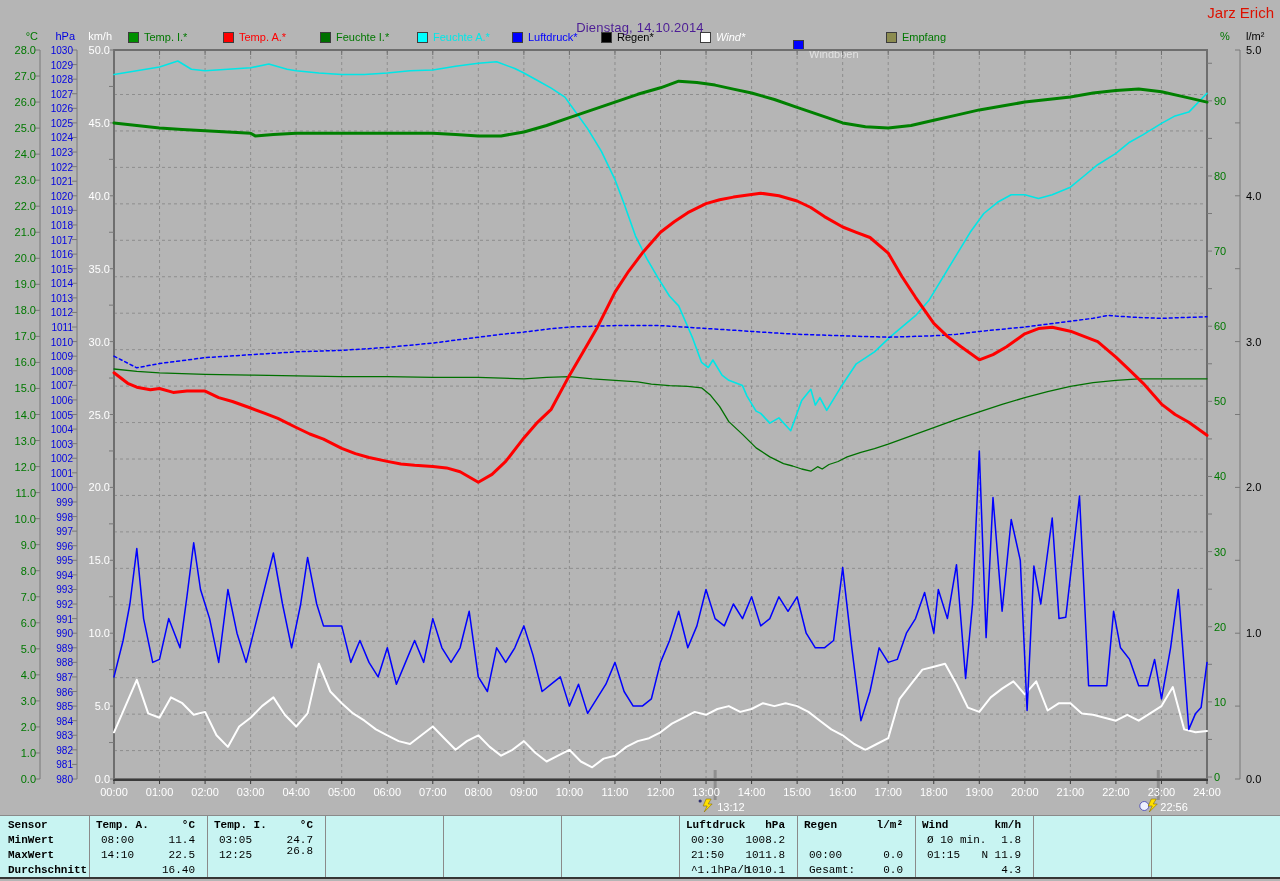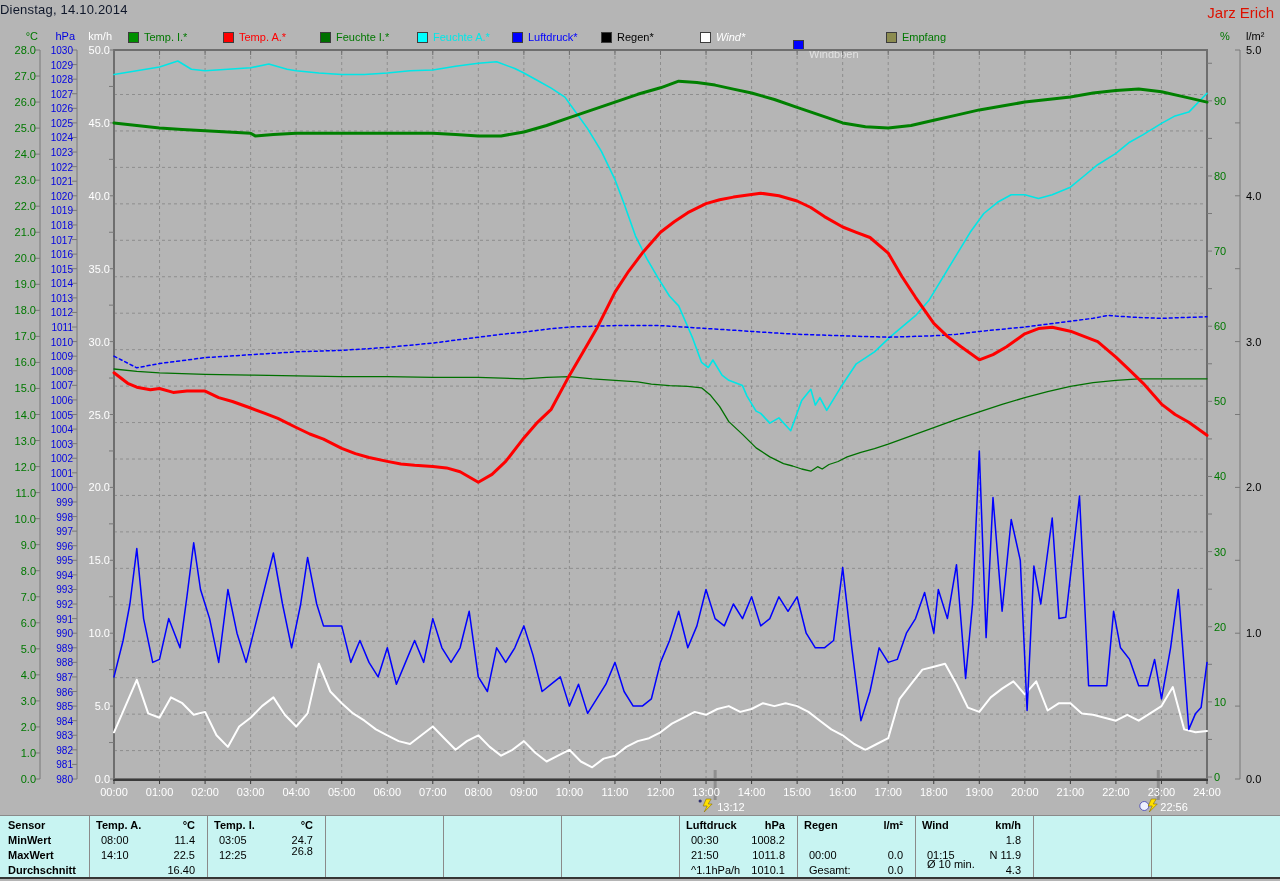--- a/index.html
+++ b/index.html
@@ -1,18 +1,18 @@
 <!DOCTYPE html>
 <html><head>
 <meta charset="utf-8">
 <style>
   html,body{margin:0;padding:0;background:#b5b5b5;}
   .window{position:relative;width:1280px;height:881px;background:#b5b5b5;overflow:hidden;
           font-family:"Liberation Sans",sans-serif;}
-  .title{position:absolute;top:2px;left:0;width:100%;text-align:left;color:#0f172a;
+  .title{position:absolute;top:20px;left:0;width:100%;text-align:center;color:#4c1d95;
          font-size:13px;letter-spacing:.2px;}
   .author{position:absolute;top:4px;right:6px;color:#dd1100;font-size:15px;}
   .legend{position:absolute;top:0;left:0;width:100%;height:46px;}
   .legend-item{position:absolute;top:31px;display:flex;align-items:center;font-size:11px;white-space:nowrap;}
   .swatch{width:9px;height:9px;border:1px solid #3c3c3c;margin-right:5px;flex:none;}
   .unit{position:absolute;top:30px;font-size:11px;}
   #chart{position:absolute;top:0;left:0;}
   .statics{position:absolute;top:815px;left:0;width:1280px;height:62px;background:#c8f4f2;
            border-top:1px solid #8a8a8a;}
   .statics .vline{position:absolute;top:0;width:1px;height:62px;background:#8a8a8a;}
@@ -445,21 +445,21 @@
       <polyline points="114.0,732.3 125.4,706.1 136.8,679.9 148.2,713.4 159.5,717.8 170.9,697.4 182.3,703.2 193.7,714.8 205.1,711.9 216.5,735.3 227.9,746.9 239.2,726.5 250.6,717.8 262.0,706.1 273.4,697.4 284.8,714.8 296.2,726.5 307.6,713.4 318.9,663.8 330.3,691.5 341.7,703.2 353.1,713.4 364.5,720.7 375.9,729.4 387.3,735.3 398.6,741.1 410.0,744.0 421.4,735.3 432.8,726.5 444.2,738.2 455.6,749.8 466.9,741.1 478.3,735.3 489.7,746.9 501.1,755.7 512.5,749.8 523.9,741.1 535.3,752.8 546.6,761.5 558.0,755.7 569.4,749.8 580.8,761.5 592.2,767.3 603.6,758.6 615.0,755.7 626.3,746.9 637.7,741.1 649.1,738.2 660.5,732.3 671.9,723.6 683.3,717.8 694.7,711.9 706.0,714.8 717.4,709.0 728.8,706.1 740.2,711.9 751.6,709.0 763.0,703.2 774.4,706.1 785.7,703.2 797.1,706.1 808.5,711.9 819.9,720.7 831.3,729.4 842.7,735.3 854.1,744.0 865.4,749.8 876.8,744.0 888.2,738.2 899.6,698.8 911.0,684.2 922.4,669.6 933.8,666.7 945.1,663.8 956.5,684.2 967.9,707.6 979.3,711.9 990.7,697.4 1002.1,688.6 1013.4,681.3 1024.8,694.4 1036.2,681.3 1047.6,710.5 1059.0,703.2 1070.4,703.2 1081.8,713.4 1093.1,714.8 1104.5,717.8 1115.9,720.7 1127.3,714.8 1138.7,720.7 1150.1,713.4 1161.5,706.1 1172.8,687.1 1184.2,729.4 1195.6,732.3 1207.0,730.9" fill="none" stroke="#ffffff" stroke-width="2" stroke-linejoin="round" stroke-linecap="round"></polyline>
       <polyline points="114.0,676.9 123.1,640.5 129.9,604.0 136.8,548.6 143.6,618.6 152.7,662.4 159.5,659.4 168.7,618.6 180.0,647.8 186.9,596.8 193.7,542.8 200.5,589.5 209.6,618.6 218.7,662.4 227.9,589.5 237.0,633.2 246.1,662.4 255.2,625.9 264.3,589.5 273.4,553.0 282.5,604.0 291.6,647.8 300.7,604.0 307.6,557.4 316.7,604.0 323.5,625.9 332.6,625.9 341.7,625.9 350.8,662.4 359.9,640.5 369.0,662.4 378.1,676.9 387.3,647.8 396.4,684.2 405.5,662.4 414.6,640.5 423.7,662.4 432.8,618.6 441.9,647.8 451.0,662.4 460.1,647.8 469.2,611.3 478.3,676.9 487.4,691.5 496.6,647.8 505.7,662.4 514.8,647.8 523.9,625.9 533.0,655.1 542.1,691.5 551.2,684.2 560.3,676.9 569.4,706.1 578.5,684.2 587.6,713.4 596.7,698.8 605.9,684.2 615.0,662.4 624.1,691.5 633.2,706.1 642.3,706.1 651.4,698.8 660.5,662.4 669.6,640.5 678.7,611.3 687.8,647.8 696.9,625.9 706.0,589.5 715.1,618.6 724.3,625.9 733.4,604.0 742.5,618.6 751.6,596.8 760.7,625.9 769.8,618.6 778.9,596.8 788.0,611.3 797.1,596.8 806.2,633.2 815.3,647.8 824.4,647.8 833.6,640.5 842.7,567.6 851.8,647.8 860.9,720.7 870.0,691.5 879.1,647.8 888.2,662.4 897.3,659.4 906.4,633.2 915.5,618.6 924.6,592.4 933.8,633.2 938.3,589.5 947.4,618.6 956.5,564.7 965.6,678.4 972.5,604.0 979.3,450.9 986.1,637.6 993.0,497.6 1002.1,611.3 1011.2,519.5 1020.3,560.3 1027.1,710.5 1033.9,566.1 1040.8,604.0 1052.2,518.0 1059.0,618.6 1065.8,617.2 1079.5,496.1 1088.6,685.7 1097.7,685.7 1106.8,685.7 1113.6,611.3 1120.5,647.8 1129.6,659.4 1138.7,685.7 1147.8,685.7 1154.6,659.4 1161.5,698.8 1170.6,647.8 1178.3,589.5 1188.8,729.4 1195.6,713.4 1201.1,707.6 1207.0,662.4" fill="none" stroke="#0000ff" stroke-width="1.5" stroke-linejoin="round" stroke-linecap="round"></polyline>
       <circle cx="700.15" cy="801" r="1.6" fill="#303070"></circle>
       <polygon points="706.15 799 711.15 799 708.15 804 712.15 804 704.15 812 707.15 806 703.15 806" fill="#ffe000" stroke="#8a7000" stroke-width="0.6"></polygon>
       <text x="717.15" y="811" fill="#ffffff" font-size="11" text-anchor="start" font-family="&quot;Liberation Sans&quot;,sans-serif">13:12</text>
       <circle cx="1144.2704166666665" cy="806" r="4.5" fill="#eef0ff" stroke="#5a5ab8"></circle>
       <polygon points="1151.2704166666665 799 1156.2704166666665 799 1153.2704166666665 804 1157.2704166666665 804 1149.2704166666665 812 1152.2704166666665 806 1148.2704166666665 806" fill="#ffe000" stroke="#8a7000" stroke-width="0.6"></polygon>
       <text x="1160.2704166666665" y="811" fill="#ffffff" font-size="11" text-anchor="start" font-family="&quot;Liberation Sans&quot;,sans-serif">22:56</text>
     </svg>
 
-  <div class="statics" id="stats" style="background: rgb(200, 244, 242);">
+  <div class="statics" id="stats" style="background: rgb(200, 244, 242); font-family: Liberation Mono, monospace;">
       <div class="cell b" style="left: 8px; top: 2px; width: 78px;">Sensor</div>
       <div class="cell b" style="left: 8px; top: 17px; width: 78px;">MinWert</div>
       <div class="cell b" style="left: 8px; top: 32px; width: 78px;">MaxWert</div>
       <div class="cell b" style="left: 8px; top: 47px; width: 78px;">Durchschnitt</div>
       <div class="vline" style="left: 89px;"></div>
       <div class="cell b" style="left: 96px; top: 2px; width: 104px;">Temp. A.</div>
       <div class="cell b r" style="left: 96px; top: 2px; width: 99px;">°C</div>
       <div class="cell " style="left: 101px; top: 17px; width: 94px;">08:00</div>
       <div class="cell r" style="left: 96px; top: 17px; width: 99px;">11.4</div>
       <div class="cell " style="left: 101px; top: 32px; width: 94px;">14:10</div>
@@ -488,21 +488,21 @@
       <div class="vline" style="left: 797px;"></div>
       <div class="cell b" style="left: 804px; top: 2px; width: 104px;">Regen</div>
       <div class="cell b r" style="left: 804px; top: 2px; width: 99px;">l/m²</div>
       <div class="cell " style="left: 809px; top: 32px; width: 94px;">00:00</div>
       <div class="cell r" style="left: 804px; top: 32px; width: 99px;">0.0</div>
       <div class="cell " style="left: 809px; top: 47px; width: 94px;">Gesamt:</div>
       <div class="cell r" style="left: 804px; top: 47px; width: 99px;">0.0</div>
       <div class="vline" style="left: 915px;"></div>
       <div class="cell b" style="left: 922px; top: 2px; width: 104px;">Wind</div>
       <div class="cell b r" style="left: 922px; top: 2px; width: 99px;">km/h</div>
-      <div class="cell " style="left: 927px; top: 17px; width: 94px; margin-top: 24px;">Ø 10 min.</div>
+      <div class="cell " style="left: 927px; top: 17px; width: 94px;">Ø 10 min.</div>
       <div class="cell r" style="left: 922px; top: 17px; width: 99px;">1.8</div>
       <div class="cell " style="left: 927px; top: 32px; width: 94px;">01:15</div>
       <div class="cell r" style="left: 922px; top: 32px; width: 99px;">N 11.9</div>
       <div class="cell r" style="left: 922px; top: 47px; width: 99px;">4.3</div>
       <div class="vline" style="left: 1033px;"></div>
       <div class="vline" style="left: 1151px;"></div>
     </div>
   <div class="table-bottom-line"></div>
 </div>
 

